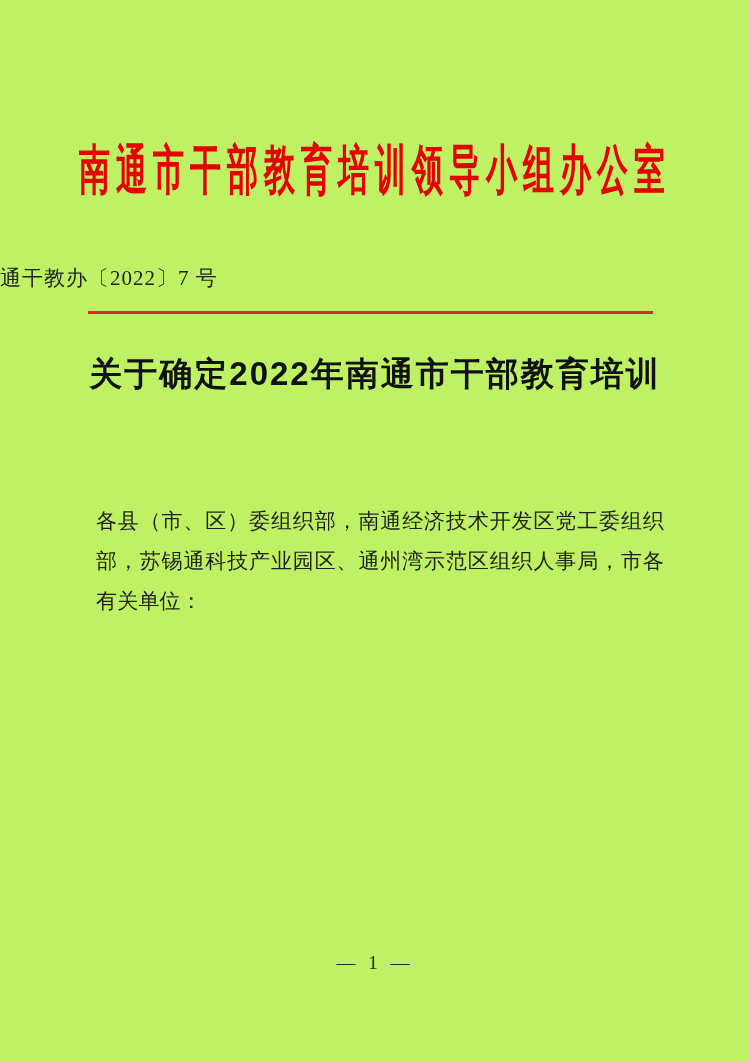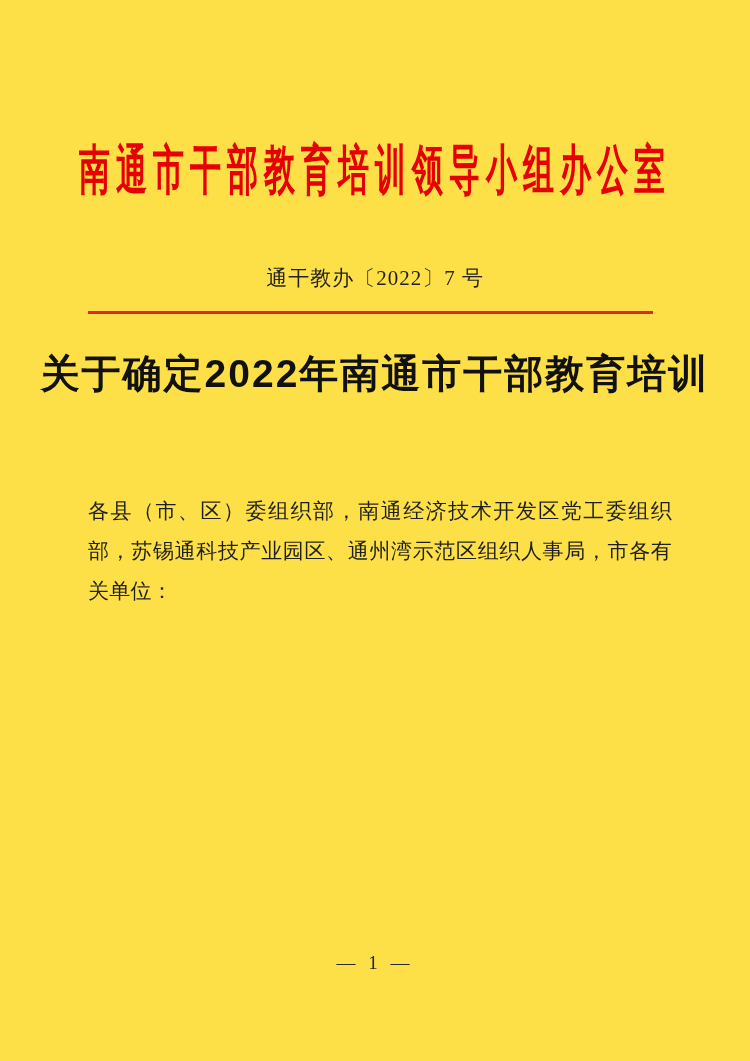--- a/index.html
+++ b/index.html
@@ -11,21 +11,21 @@
     width: 750px;
     height: 1061px;
     position: relative;
     font-family: "Liberation Serif", "DejaVu Serif", serif;
     color: #1f1f1f;
     overflow: hidden;
   }
   .page {
     position: absolute;
     inset: 0;
-    background: #fde047;
+    background: #bef264;
   }
   
   .masthead-wrap {
     position: absolute;
     top: 125px;
     left: 0;
     right: 0;
     height: 92px;
   }
   .masthead {
@@ -37,21 +37,21 @@
     text-align: center;
     white-space: nowrap;
     transform: scaleY(1.72);
     transform-origin: center center;
   }
   .doc-number {
     position: absolute;
     top: 258px;
     left: 0;
     right: 0;
-    text-align: center;
+    text-align: left;
     font-size: 21px;
     line-height: 40px;
     letter-spacing: 1px;
     color: #222222;
   }
   .red-rule {
     position: absolute;
     top: 311px;
     left: 88px;
     width: 565px;
@@ -60,39 +60,38 @@
     margin: 0;
   }
   .doc-title {
     position: absolute;
     top: 352px;
     left: 0;
     right: 0;
     text-align: center;
     font-family: "Liberation Sans", "DejaVu Sans", sans-serif;
     font-weight: 700;
-    font-size: 39px;
+    font-size: 33px;
     line-height: 44px;
     letter-spacing: 2px;
     color: #111111;
   }
   .body-block {
     position: absolute;
     top: 489px;
     left: 84px;
     width: 592px;
     font-size: 21px;
     line-height: 40px;
     letter-spacing: 0.2px;
     text-align: justify;
     color: #1f1f1f;
   }
   .body-block p {
-    margin: 4px;
-    font-family: Liberation Mono, monospace;
+    margin: 12px;
   }
   .body-block p.indent {
     text-indent: 2em;
   }
   .footer {
     position: absolute;
     top: 948px;
     left: 0;
     right: 0;
     text-align: center;

